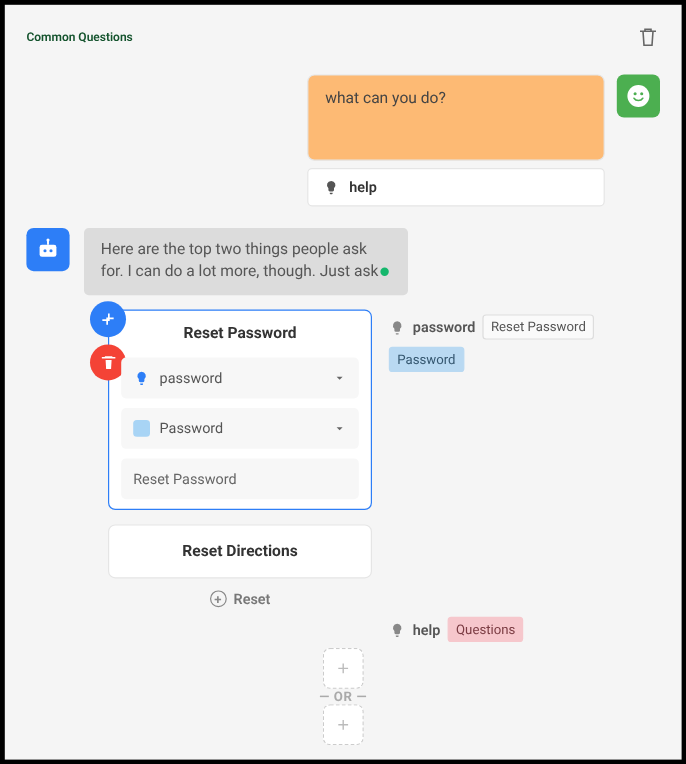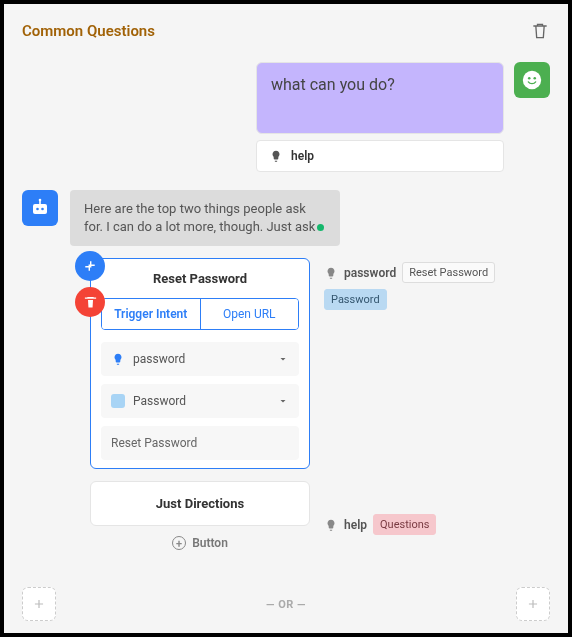--- a/index.html
+++ b/index.html
@@ -1,22 +1,22 @@
 <!DOCTYPE html>
 <html><head>
 <meta charset="utf-8">
 <style>
 * { box-sizing: border-box; margin: 0; padding: 0; }
 body { font-family: -apple-system, BlinkMacSystemFont, "Segoe UI", Roboto, sans-serif; background: #000; width: 572px; height: 637px; overflow: hidden; }
 .canvas { background: #f5f5f5; width: 564px; height: 629px; margin: 4px; position: relative; padding: 16px 18px; }
 .header { display: flex; justify-content: space-between; align-items: center; margin-bottom: 20px; }
-.title { font-size: 15px; font-weight: 600; color: #a16207; }
+.title { font-size: 10px; font-weight: 600; color: #14532d; }
 .trash-btn { width: 20px; height: 22px; cursor: pointer; }
 .user-row { display: flex; justify-content: flex-end; gap: 10px; margin-bottom: 6px; }
-.user-bubble { background: #c4b5fd; border: 1px solid #e5e5e5; border-radius: 6px; width: 248px; min-height: 72px; padding: 12px 14px; font-size: 16px; color: #444; }
+.user-bubble { background: #fdba74; border: 1px solid #e5e5e5; border-radius: 6px; width: 248px; min-height: 72px; padding: 12px 14px; font-size: 13px; color: #444; }
 .user-avatar { width: 36px; height: 36px; background: #4caf50; border-radius: 6px; display: flex; align-items: center; justify-content: center; }
 .help-row { display: flex; justify-content: flex-end; margin-bottom: 18px; padding-right: 46px; }
 .help-pill { background: #fff; border: 1px solid #e5e5e5; border-radius: 4px; width: 248px; padding: 8px 12px; display: flex; align-items: center; gap: 8px; }
 .bulb { width: 14px; height: 14px; }
 .help-text { font-size: 12px; font-weight: 600; color: #333; }
 .bot-row { display: flex; gap: 12px; align-items: flex-start; margin-bottom: 12px; }
 .bot-avatar { width: 36px; height: 36px; background: #2d7ef7; border-radius: 6px; display: flex; align-items: center; justify-content: center; flex-shrink: 0; }
 .bot-bubble { background: #dcdcdc; border-radius: 4px; padding: 10px 14px; font-size: 13px; color: #555; max-width: 270px; line-height: 1.4; position: relative; }
 .green-dot { display: inline-block; width: 7px; height: 7px; background: #15b76c; border-radius: 50%; margin-left: 2px; vertical-align: middle; }
 .cards-area { margin-left: 68px; display: flex; gap: 14px; align-items: flex-start; }
@@ -36,21 +36,21 @@
 .bulb-blue { color: #2d7ef7; }
 .chip-blue { width: 14px; height: 14px; background: #a8d4f5; border-radius: 3px; }
 .side-tags { display: flex; align-items: center; gap: 6px; padding-top: 4px; flex-wrap: wrap; }
 .tag-label { font-size: 12px; font-weight: 600; color: #555; }
 .tag { font-size: 11px; padding: 3px 6px; border-radius: 3px; border: 1px solid #ddd; background: #fafafa; color: #555; }
 .tag-hl-blue { background: #b9d9f2; border-color: #b9d9f2; color: #34566f; }
 .tag-hl-pink { background: #f6c7cc; border-color: #f6c7cc; color: #7a3b42; }
 .card-simple { background: #fff; border: 1px solid #e5e5e5; border-radius: 6px; padding: 14px; text-align: center; font-size: 13px; font-weight: 700; color: #333; margin-top: 12px; }
 .add-btn-row { text-align: center; margin-top: 10px; color: #777; font-size: 12px; font-weight: 600; display: flex; align-items: center; justify-content: center; gap: 6px; cursor: pointer; }
 .plus-circ { width: 14px; height: 14px; border: 1.5px solid #888; border-radius: 50%; display: inline-flex; align-items: center; justify-content: center; font-size: 11px; line-height: 1; color: #888; }
-.footer { position: absolute; bottom: 12px; left: 18px; right: 18px; display: flex; align-items: center; justify-content: space-between; }
+.footer { position: absolute; bottom: 12px; left: 18px; right: 18px; display: flex; align-items: center; justify-content: space-between; flex-direction: column; }
 .add-square { width: 34px; height: 34px; border: 1.5px dashed #ccc; border-radius: 6px; display: flex; align-items: center; justify-content: center; color: #bbb; font-size: 18px; cursor: pointer; background: #fff; }
 .or-text { font-size: 11px; font-weight: 700; color: #aaa; letter-spacing: 0.5px; }
 </style>
 </head>
 <body>
 
 <div class="canvas">
 
   <div class="header">
     <div class="title">Common Questions</div>
@@ -106,48 +106,44 @@
               <path fill="#fff" d="M7 17l5-5-5-5 1.5-1.5L15 12l-6.5 6.5z" transform="rotate(45 12 12)"></path>
               <path fill="#fff" d="M17 7l-5 5 5 5-1.5 1.5L9 12l6.5-6.5z" transform="rotate(45 12 12)"></path>
             </svg>
         </div>
         <div class="action-btn action-del">
           <svg viewBox="0 0 24 24" width="15" height="15">
               <path fill="#fff" d="M7 4V3h10v1h4v2H3V4h4zm1 4h8l-.7 12H8.7L8 8z"></path>
             </svg>
         </div>
         <div class="card-title">Reset Password</div>
-        <div class="seg">
-          <div class="seg-btn seg-active">Trigger Intent</div>
-          <div class="seg-btn seg-inactive">Open URL</div>
-        </div>
         <div class="field">
           <svg class="bulb bulb-blue" viewBox="0 0 24 24">
               <path fill="#2d7ef7" d="M12 3a6 6 0 0 0-4 10.5V16a2 2 0 0 0 2 2h4a2 2 0 0 0 2-2v-2.5A6 6 0 0 0 12 3zm-2 17h4v1a1 1 0 0 1-1 1h-2a1 1 0 0 1-1-1z"></path>
             </svg>
           <span>password</span>
           <svg class="chev" width="12" height="12" viewBox="0 0 24 24">
               <path fill="#666" d="M7 10l5 5 5-5z"></path>
             </svg>
         </div>
         <div class="field">
           <span class="chip-blue"></span>
           <span>Password</span>
           <svg class="chev" width="12" height="12" viewBox="0 0 24 24">
               <path fill="#666" d="M7 10l5 5 5-5z"></path>
             </svg>
         </div>
         <div class="field-plain">Reset Password</div>
       </div>
 
-      <div class="card-simple">Just Directions</div>
+      <div class="card-simple">Reset Directions</div>
 
       <div class="add-btn-row">
         <span class="plus-circ">+</span>
-        <span>Button</span>
+        <span>Reset</span>
       </div>
 
     </div>
 
     <div style="flex:1;">
       <div class="side-tags">
         <svg class="bulb" viewBox="0 0 24 24" width="15" height="15">
             <path fill="#888" d="M12 3a6 6 0 0 0-4 10.5V16a2 2 0 0 0 2 2h4a2 2 0 0 0 2-2v-2.5A6 6 0 0 0 12 3zm-2 17h4v1a1 1 0 0 1-1 1h-2a1 1 0 0 1-1-1z"></path>
           </svg>
         <span class="tag-label">password</span>

